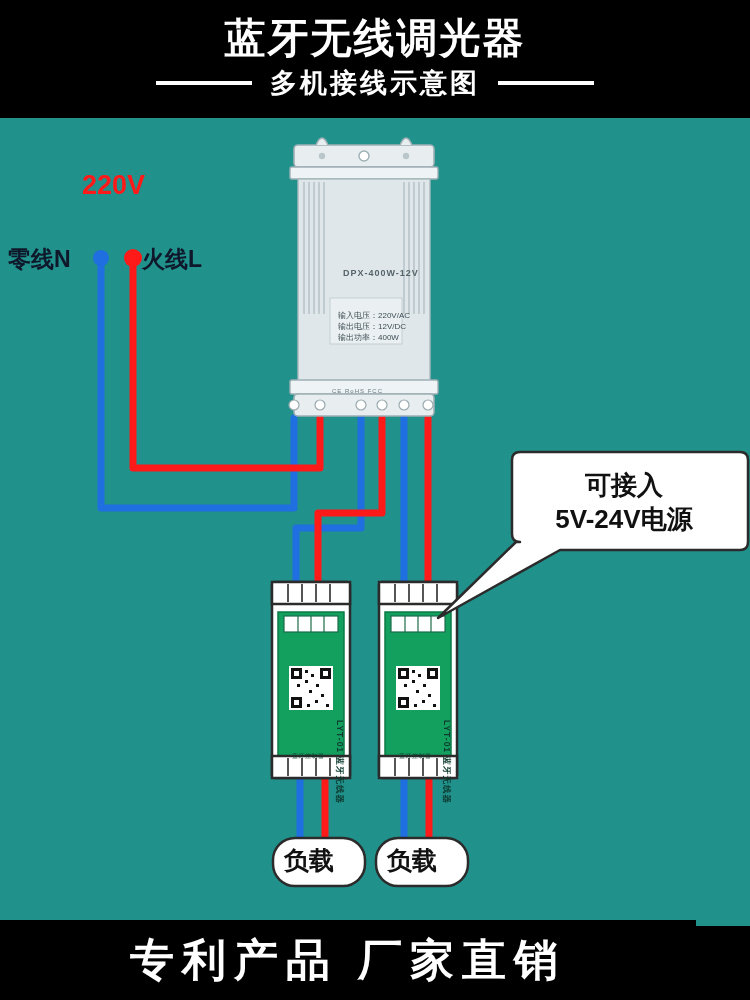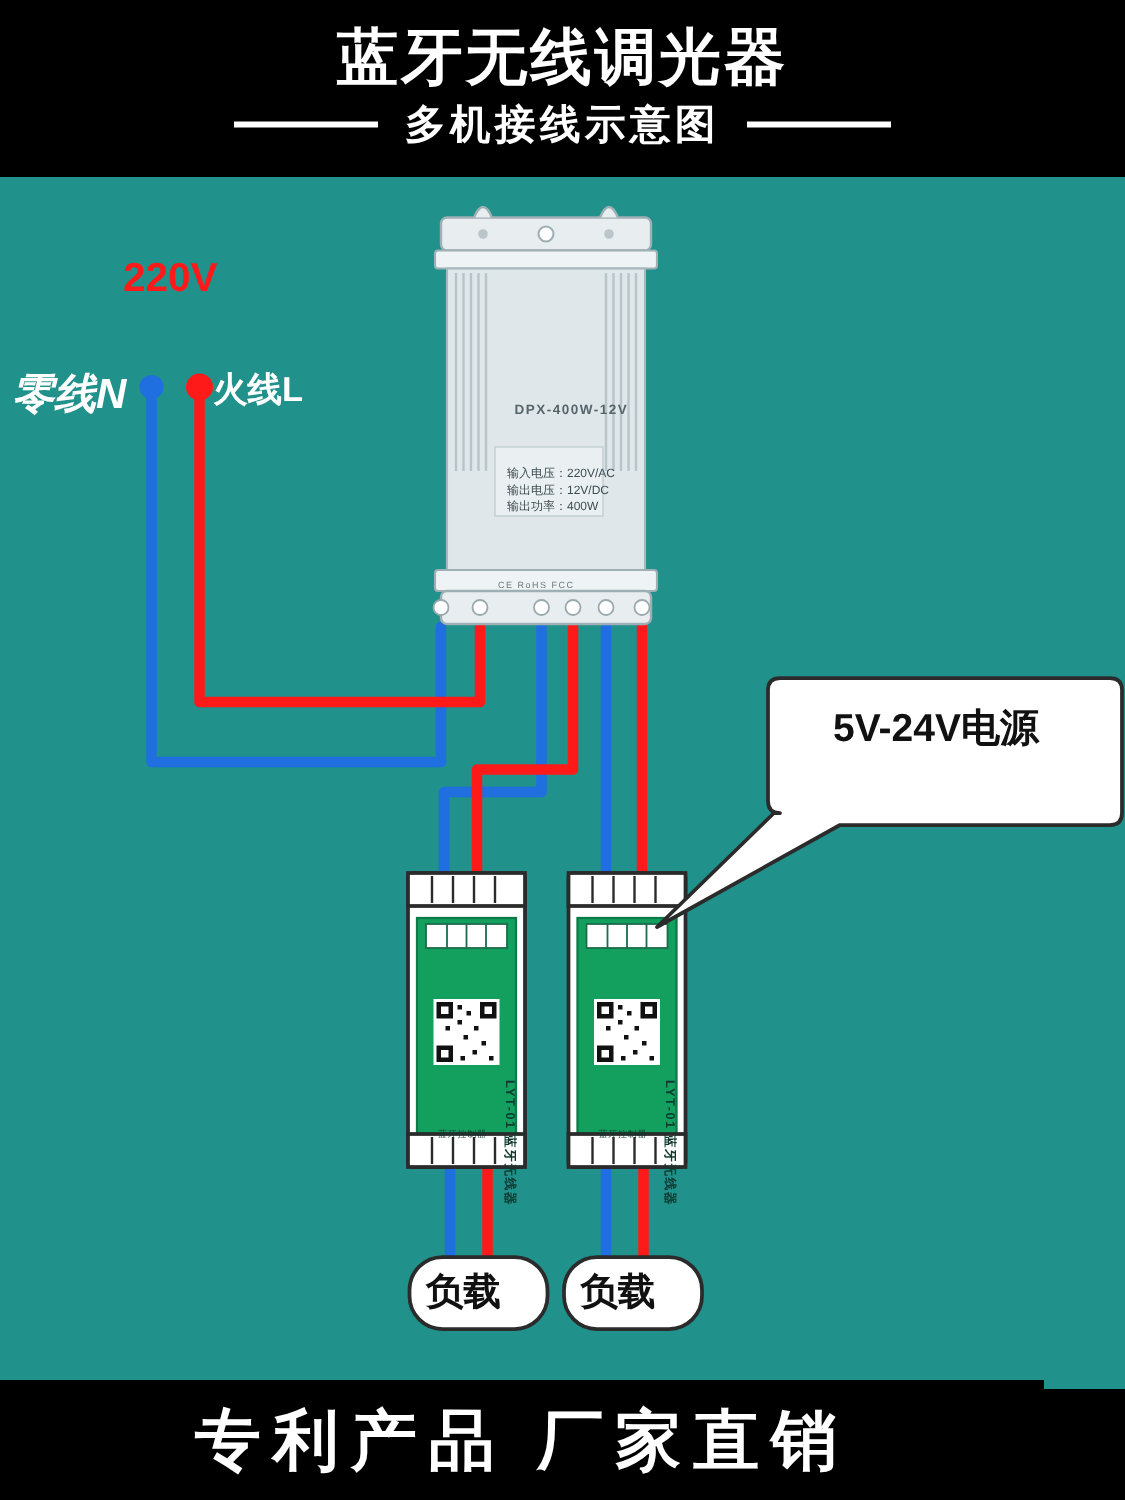--- a/index.html
+++ b/index.html
@@ -102,27 +102,26 @@
     font-weight: bold;
     white-space: nowrap;
   }
   .lbl-220 {
     left: 82px; top: 52px;
     color: #ff1a1a;
     font-size: 27px;
   }
   .lbl-n {
     left: 8px; top: 126px;
-    color: #ffffff;
-    font-size: 28px;
-    font-style: italic;
+    color: #0f172a;
+    font-size: 23px;
   }
   .lbl-l {
     left: 142px; top: 126px;
-    color: #ffffff;
+    color: #0f172a;
     font-size: 23px;
   }
   .callout-text {
     position: absolute;
     left: 516px; top: 350px;
     width: 216px;
     text-align: center;
     color: #111111;
     font-size: 26px;
     font-weight: bold;
@@ -361,20 +360,21 @@
       <g>
         <path d="M520,334 L740,334 Q748,334 748,342 L748,424 Q748,432 740,432 L560,432 L438,500 L516,424 L520,424 Q512,424 512,416 L512,342 Q512,334 520,334 Z" fill="#ffffff" stroke="#2b2b2b" stroke-width="2.5" stroke-linejoin="round"></path>
       </g>
     </svg>
 
     <div class="lbl lbl-220">220V</div>
     <div class="lbl lbl-n">零线N</div>
     <div class="lbl lbl-l">火线L</div>
 
     <div class="callout-text">
+      <div>可接入</div>
       <div>5V-24V电源</div>
     </div>
 
     <div class="load-text l1">负载</div>
     <div class="load-text l2">负载</div>
 
     <div class="dev-txt psu-model">DPX-400W-12V</div>
     <div class="dev-txt psu-spec">
       <div>输入电压：220V/AC</div>
       <div>输出电压：12V/DC</div>

